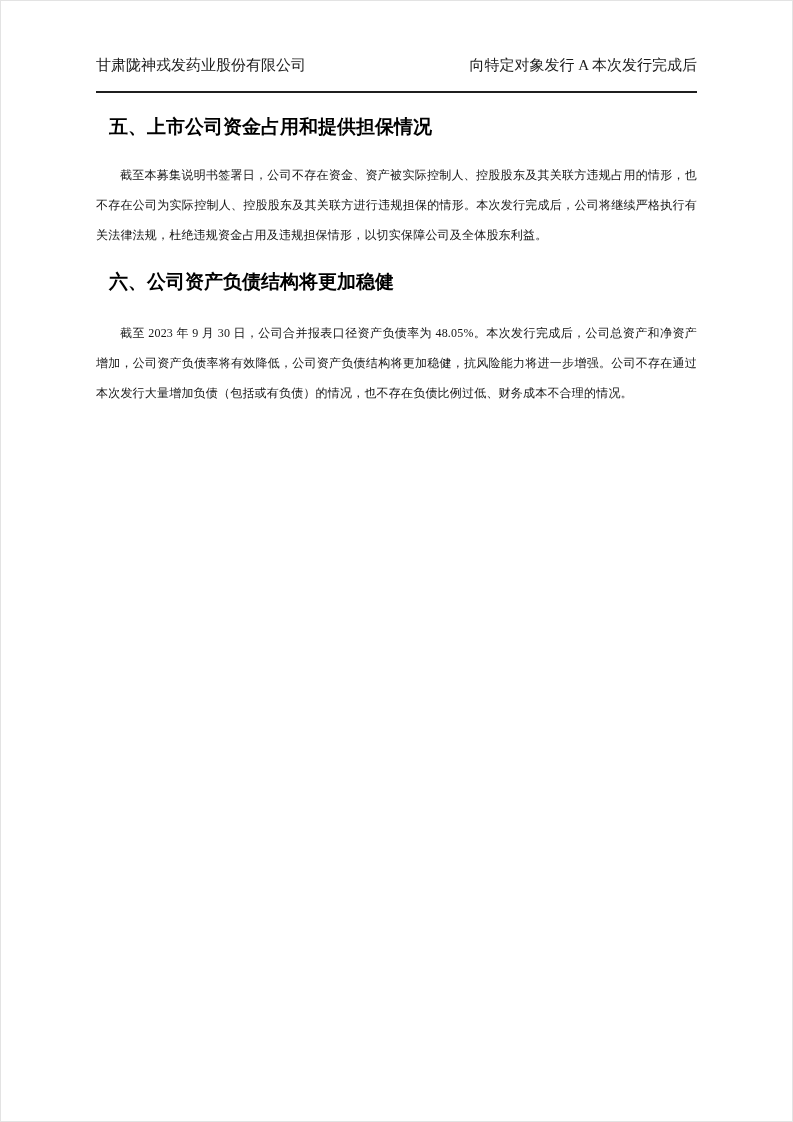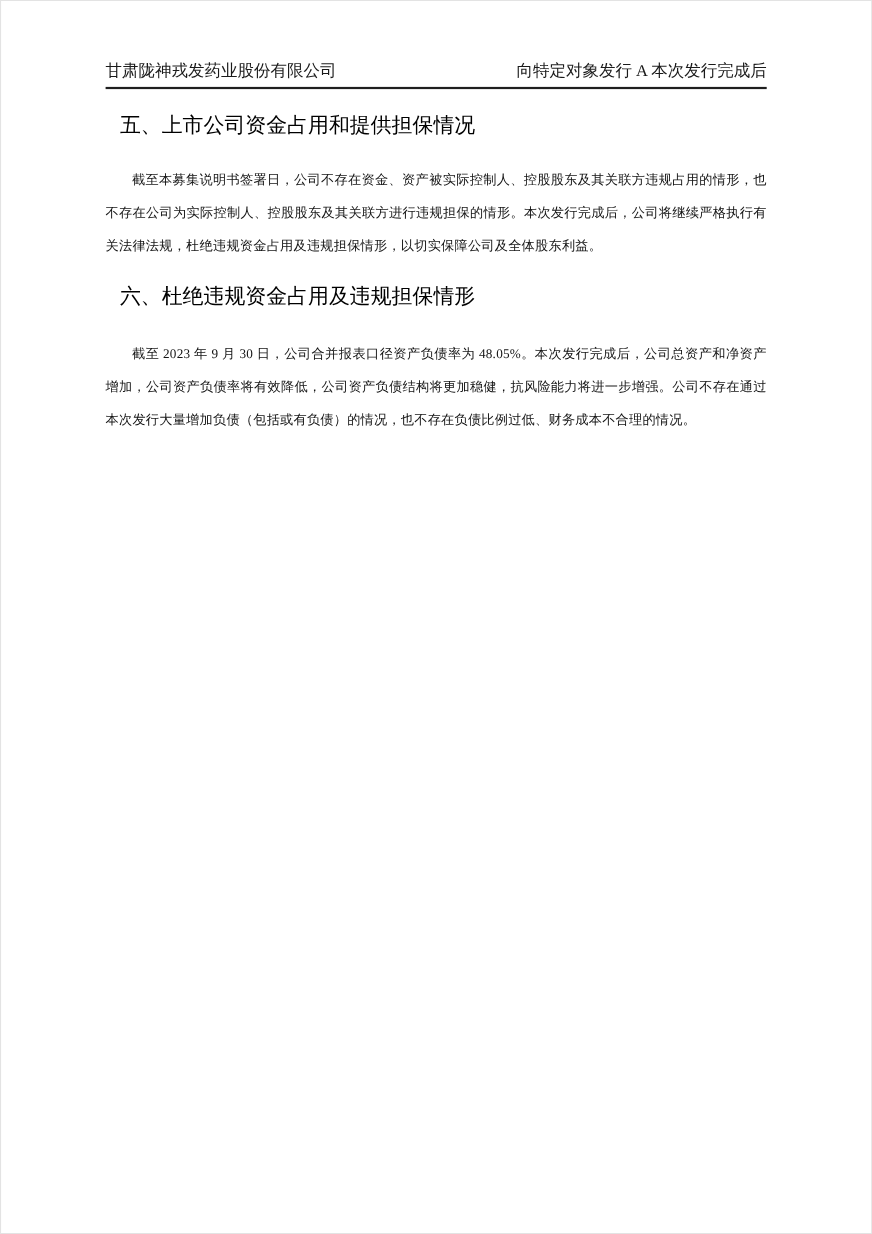--- a/index.html
+++ b/index.html
@@ -21,33 +21,33 @@
   }
   .content {
     margin: 0 96px;
     width: 601px;
   }
   .doc-header {
     display: flex;
     justify-content: space-between;
     align-items: flex-end;
     padding-top: 55px;
-    padding-bottom: 4px;
+    padding-bottom: 16px;
     border-bottom: 2px solid #1f1f1f;
     font-size: 15px;
     line-height: 20px;
     color: #1a1a1a;
   }
   .doc-header .hdr-left,
   .doc-header .hdr-right {
     white-space: nowrap;
   }
   h2.sec-heading {
     font-family: "Liberation Sans", "DejaVu Sans", sans-serif;
-    font-weight: normal;
+    font-weight: bold;
     font-size: 19px;
     line-height: 26px;
     color: #000000;
     margin: 0;
     padding-left: 13px;
   }
   h2.sec-heading.first {
     margin-top: 21px;
   }
   h2.sec-heading.second {
@@ -88,19 +88,19 @@
 
     <div class="doc-header">
       <span class="hdr-left">甘肃陇神戎发药业股份有限公司</span>
       <span class="hdr-right">向特定对象发行 A 本次发行完成后</span>
     </div>
 
     <h2 class="sec-heading first">五、上市公司资金占用和提供担保情况</h2>
 
     <p class="body-para first">截至本募集说明书签署日，公司不存在资金、资产被实际控制人、控股股东及其关联方违规占用的情形，也不存在公司为实际控制人、控股股东及其关联方进行违规担保的情形。本次发行完成后，公司将继续严格执行有关法律法规，杜绝违规资金占用及违规担保情形，以切实保障公司及全体股东利益。</p>
 
-    <h2 class="sec-heading second">六、杜绝违规资金占用及违规担保情形</h2>
+    <h2 class="sec-heading second">六、公司资产负债结构将更加稳健</h2>
 
     <p class="body-para second">截至 2023 年 9 月 30 日，公司合并报表口径资产负债率为 48.05%。本次发行完成后，公司总资产和净资产增加，公司资产负债率将有效降低，公司资产负债结构将更加稳健，抗风险能力将进一步增强。公司不存在通过本次发行大量增加负债（包括或有负债）的情况，也不存在负债比例过低、财务成本不合理的情况。</p>
 
   </div>
 
 </div>
 
 </body></html>

